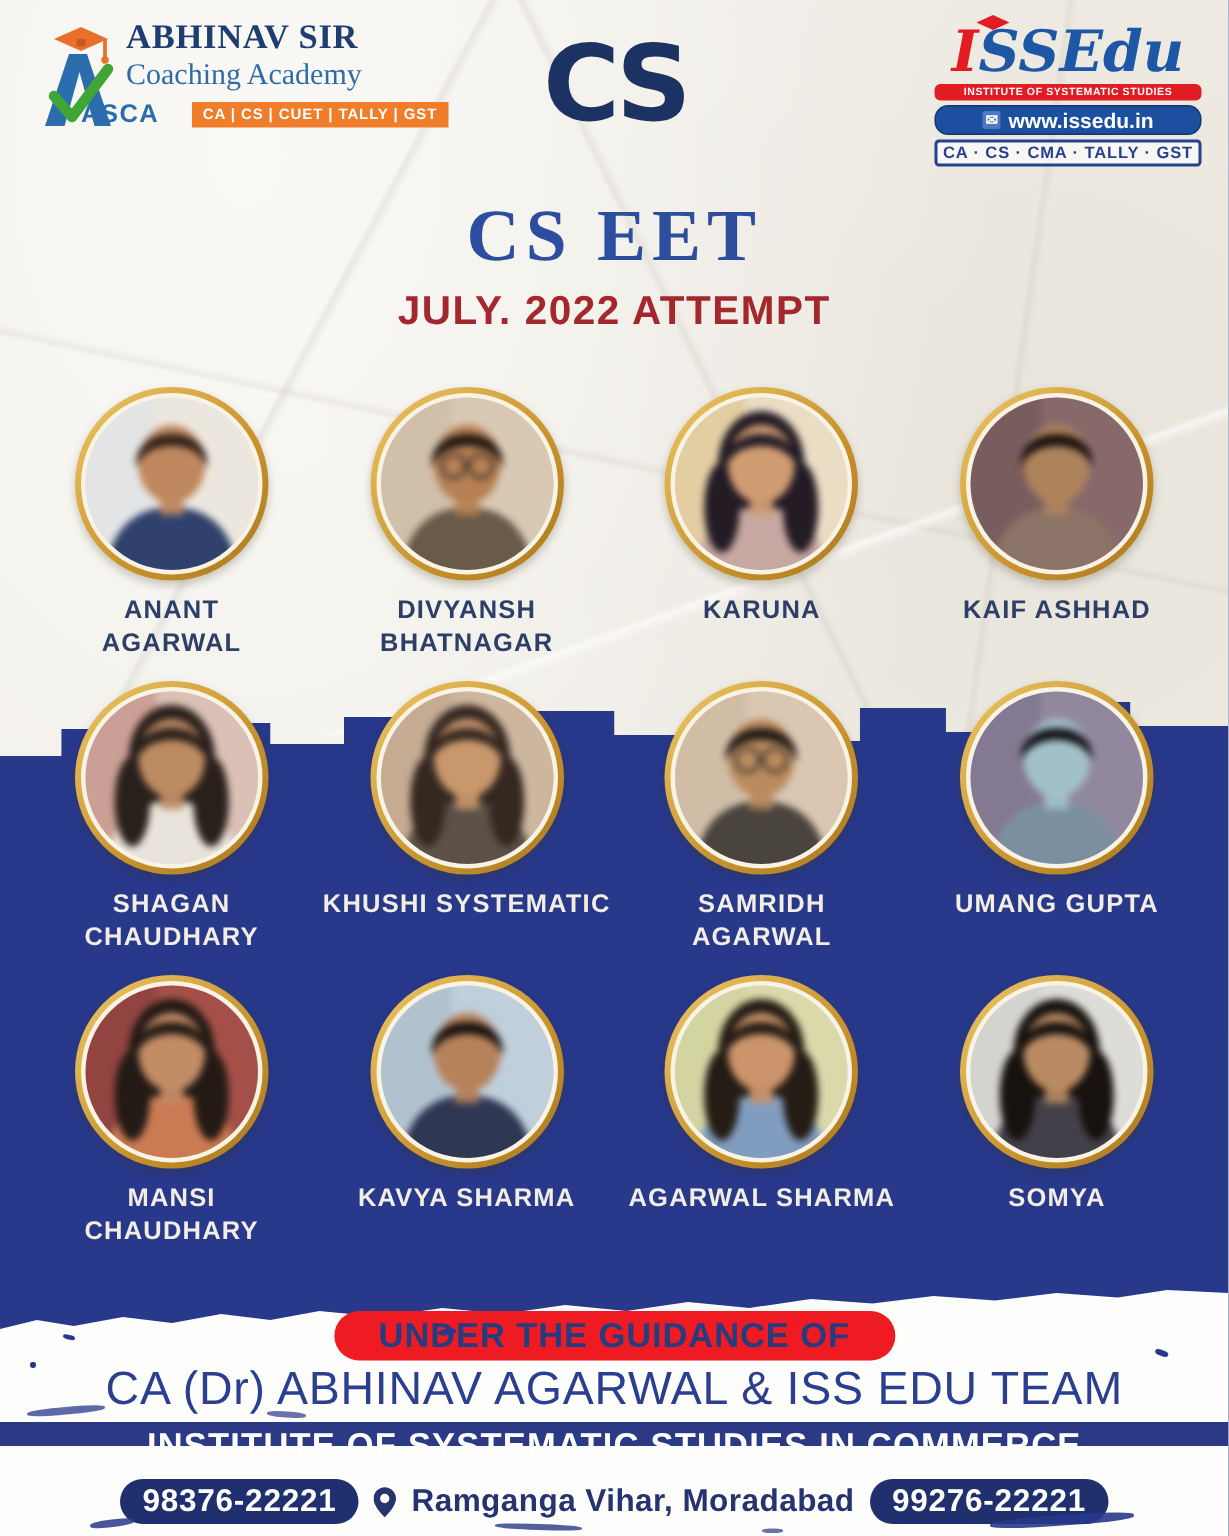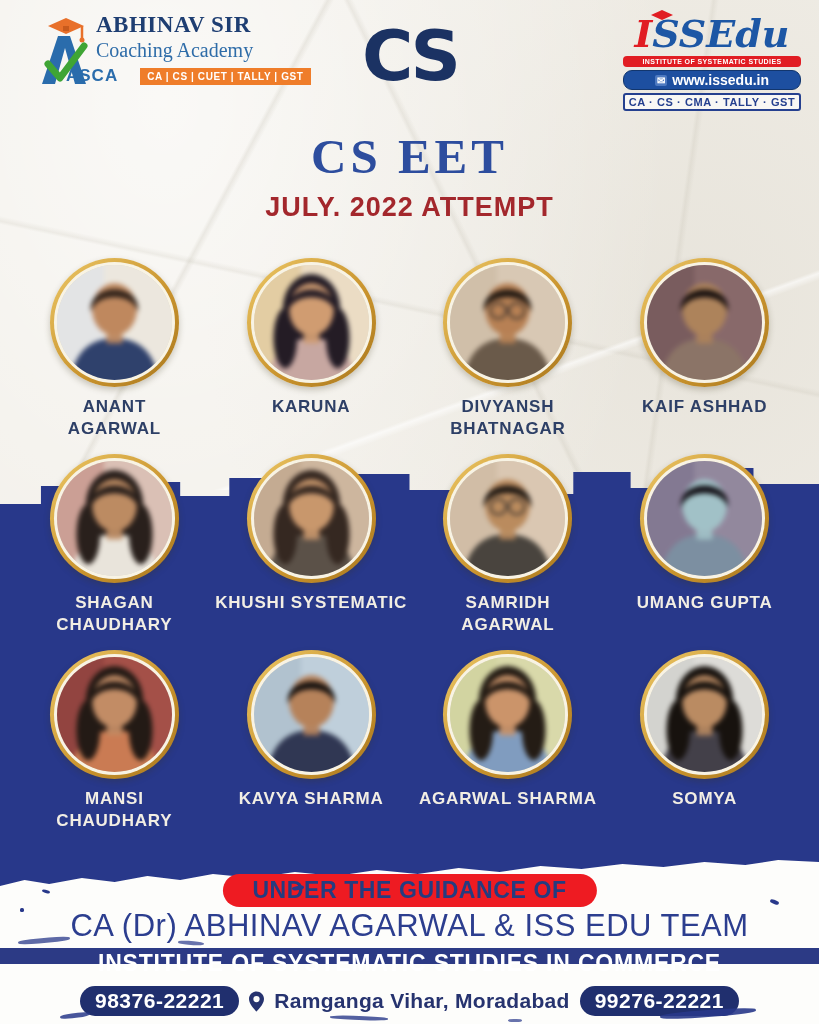--- a/index.html
+++ b/index.html
@@ -15,21 +15,21 @@
   .crumple{
     position:absolute; left:0; top:0; width:819px; height:490px; pointer-events:none;
     background:
       linear-gradient(118deg, transparent 30%, rgba(185,180,165,.22) 30.4%, transparent 31%),
       linear-gradient(64deg, transparent 55%, rgba(185,180,165,.20) 55.4%, transparent 56%),
       linear-gradient(160deg, transparent 72%, rgba(255,255,255,.6) 72.5%, transparent 73.4%),
       linear-gradient(12deg, transparent 40%, rgba(188,183,168,.18) 40.5%, transparent 41.3%),
       linear-gradient(98deg, transparent 80%, rgba(188,183,168,.2) 80.4%, transparent 81%);
   }
   
-  .asca{ position:absolute; left:38px; top:12px; display:flex; align-items:flex-start; gap:6px; }
+  .asca{ position:absolute; left:26px; top:12px; display:flex; align-items:flex-start; gap:6px; }
   .asca-icon{ width:52px; height:78px; }
   .asca-name{ font-family:"Liberation Serif", serif; font-weight:bold; font-size:23px; color:#1e3e72; letter-spacing:.5px; }
   .asca-sub{ font-family:"Liberation Serif", serif; font-size:20px; color:#2e6ca8; margin-top:1px; }
   .asca-row{ display:flex; align-items:center; gap:22px; margin-top:4px; margin-left:-30px; }
   .asca-abbr{ font-weight:bold; font-size:17px; color:#2a6cac; letter-spacing:1px; }
   .asca-courses{ background:#ef7d2a; color:#fff; font-weight:bold; font-size:10px; letter-spacing:.6px; padding:3px 7px;text-align:center; }
   .cs-logo{
     position:absolute; left:50%; top:12px; transform:translateX(-50%);
     font-family:"DejaVu Sans", sans-serif; font-weight:900; font-size:70px; line-height:88px;
     color:#1b3263; letter-spacing:-4px;
@@ -181,51 +181,20 @@
       </div>
     </div>
     <div class="student-name">
           <div>ANANT</div>
           <div>AGARWAL</div>
         </div>
   </div>
       <div class="cell">
     <div class="photo">
       <div class="photo-in">
-        <div class="avatar" style="--pbg: #ecdcc2; --pbg2: #e3c690; --pskin: #d49b6d; --phair: #241c26; --pshirt: #c9a6a0;">
-          <svg viewBox="0 0 100 100" preserveAspectRatio="none">
-            <rect x="0" y="0" width="100" height="100" fill="var(--pbg)"></rect>
-            <rect x="0" y="0" width="42" height="100" fill="var(--pbg2)" opacity="0.7"></rect>
-            <g>
-              <ellipse cx="50" cy="40" rx="22" ry="27" fill="var(--phair)"></ellipse>
-            </g>
-            <path d="M50 62 C30 62 18 74 15 100 L85 100 C82 74 70 62 50 62 Z" fill="var(--pshirt)"></path>
-            <g>
-              <ellipse cx="30" cy="62" rx="9" ry="23" fill="var(--phair)"></ellipse>
-              <ellipse cx="70" cy="62" rx="9" ry="23" fill="var(--phair)"></ellipse>
-            </g>
-            <rect x="44" y="50" width="12" height="16" fill="var(--pskin)" opacity="0.9"></rect>
-            <ellipse cx="50" cy="40" rx="17" ry="20" fill="var(--pskin)"></ellipse>
-            <path d="M32 42 C29 19 71 19 68 42 C64 27 36 27 32 42 Z" fill="var(--phair)"></path>
-            <g stroke="#2a2a2a" stroke-width="1.6" fill="none" opacity="0.8" style="display: none;">
-              <circle cx="43" cy="41" r="6"></circle>
-              <circle cx="57" cy="41" r="6"></circle>
-              <line x1="49" y1="41" x2="51" y2="41"></line>
-            </g>
-          </svg>
-        </div>
-      </div>
-    </div>
-    <div class="student-name">
-          <div>KARUNA</div>
-        </div>
-  </div>
-      <div class="cell">
-    <div class="photo">
-      <div class="photo-in">
         <div class="avatar" style="--pbg: #d9c8b2; --pbg2: #cdbaa2; --pskin: #bb7f4f; --phair: #241b13; --pshirt: #6b5a48;">
           <svg viewBox="0 0 100 100" preserveAspectRatio="none">
             <rect x="0" y="0" width="100" height="100" fill="var(--pbg)"></rect>
             <rect x="0" y="0" width="42" height="100" fill="var(--pbg2)" opacity="0.7"></rect>
             <g style="display: none;">
               <ellipse cx="50" cy="40" rx="22" ry="27" fill="var(--phair)"></ellipse>
             </g>
             <path d="M50 62 C30 62 18 74 15 100 L85 100 C82 74 70 62 50 62 Z" fill="var(--pshirt)"></path>
             <g style="display: none;">
               <ellipse cx="30" cy="62" rx="9" ry="23" fill="var(--phair)"></ellipse>
@@ -239,20 +208,51 @@
               <circle cx="57" cy="41" r="6"></circle>
               <line x1="49" y1="41" x2="51" y2="41"></line>
             </g>
           </svg>
         </div>
       </div>
     </div>
     <div class="student-name">
           <div>DIVYANSH</div>
           <div>BHATNAGAR</div>
+        </div>
+  </div>
+      <div class="cell">
+    <div class="photo">
+      <div class="photo-in">
+        <div class="avatar" style="--pbg: #ecdcc2; --pbg2: #e3c690; --pskin: #d49b6d; --phair: #241c26; --pshirt: #c9a6a0;">
+          <svg viewBox="0 0 100 100" preserveAspectRatio="none">
+            <rect x="0" y="0" width="100" height="100" fill="var(--pbg)"></rect>
+            <rect x="0" y="0" width="42" height="100" fill="var(--pbg2)" opacity="0.7"></rect>
+            <g>
+              <ellipse cx="50" cy="40" rx="22" ry="27" fill="var(--phair)"></ellipse>
+            </g>
+            <path d="M50 62 C30 62 18 74 15 100 L85 100 C82 74 70 62 50 62 Z" fill="var(--pshirt)"></path>
+            <g>
+              <ellipse cx="30" cy="62" rx="9" ry="23" fill="var(--phair)"></ellipse>
+              <ellipse cx="70" cy="62" rx="9" ry="23" fill="var(--phair)"></ellipse>
+            </g>
+            <rect x="44" y="50" width="12" height="16" fill="var(--pskin)" opacity="0.9"></rect>
+            <ellipse cx="50" cy="40" rx="17" ry="20" fill="var(--pskin)"></ellipse>
+            <path d="M32 42 C29 19 71 19 68 42 C64 27 36 27 32 42 Z" fill="var(--phair)"></path>
+            <g stroke="#2a2a2a" stroke-width="1.6" fill="none" opacity="0.8" style="display: none;">
+              <circle cx="43" cy="41" r="6"></circle>
+              <circle cx="57" cy="41" r="6"></circle>
+              <line x1="49" y1="41" x2="51" y2="41"></line>
+            </g>
+          </svg>
+        </div>
+      </div>
+    </div>
+    <div class="student-name">
+          <div>KARUNA</div>
         </div>
   </div>
       <div class="cell">
     <div class="photo">
       <div class="photo-in">
         <div class="avatar" style="--pbg: #8a686a; --pbg2: #75565a; --pskin: #b08257; --phair: #1a1210; --pshirt: #8d7465;">
           <svg viewBox="0 0 100 100" preserveAspectRatio="none">
             <rect x="0" y="0" width="100" height="100" fill="var(--pbg)"></rect>
             <rect x="0" y="0" width="42" height="100" fill="var(--pbg2)" opacity="0.7"></rect>
             <g style="display: none;">

